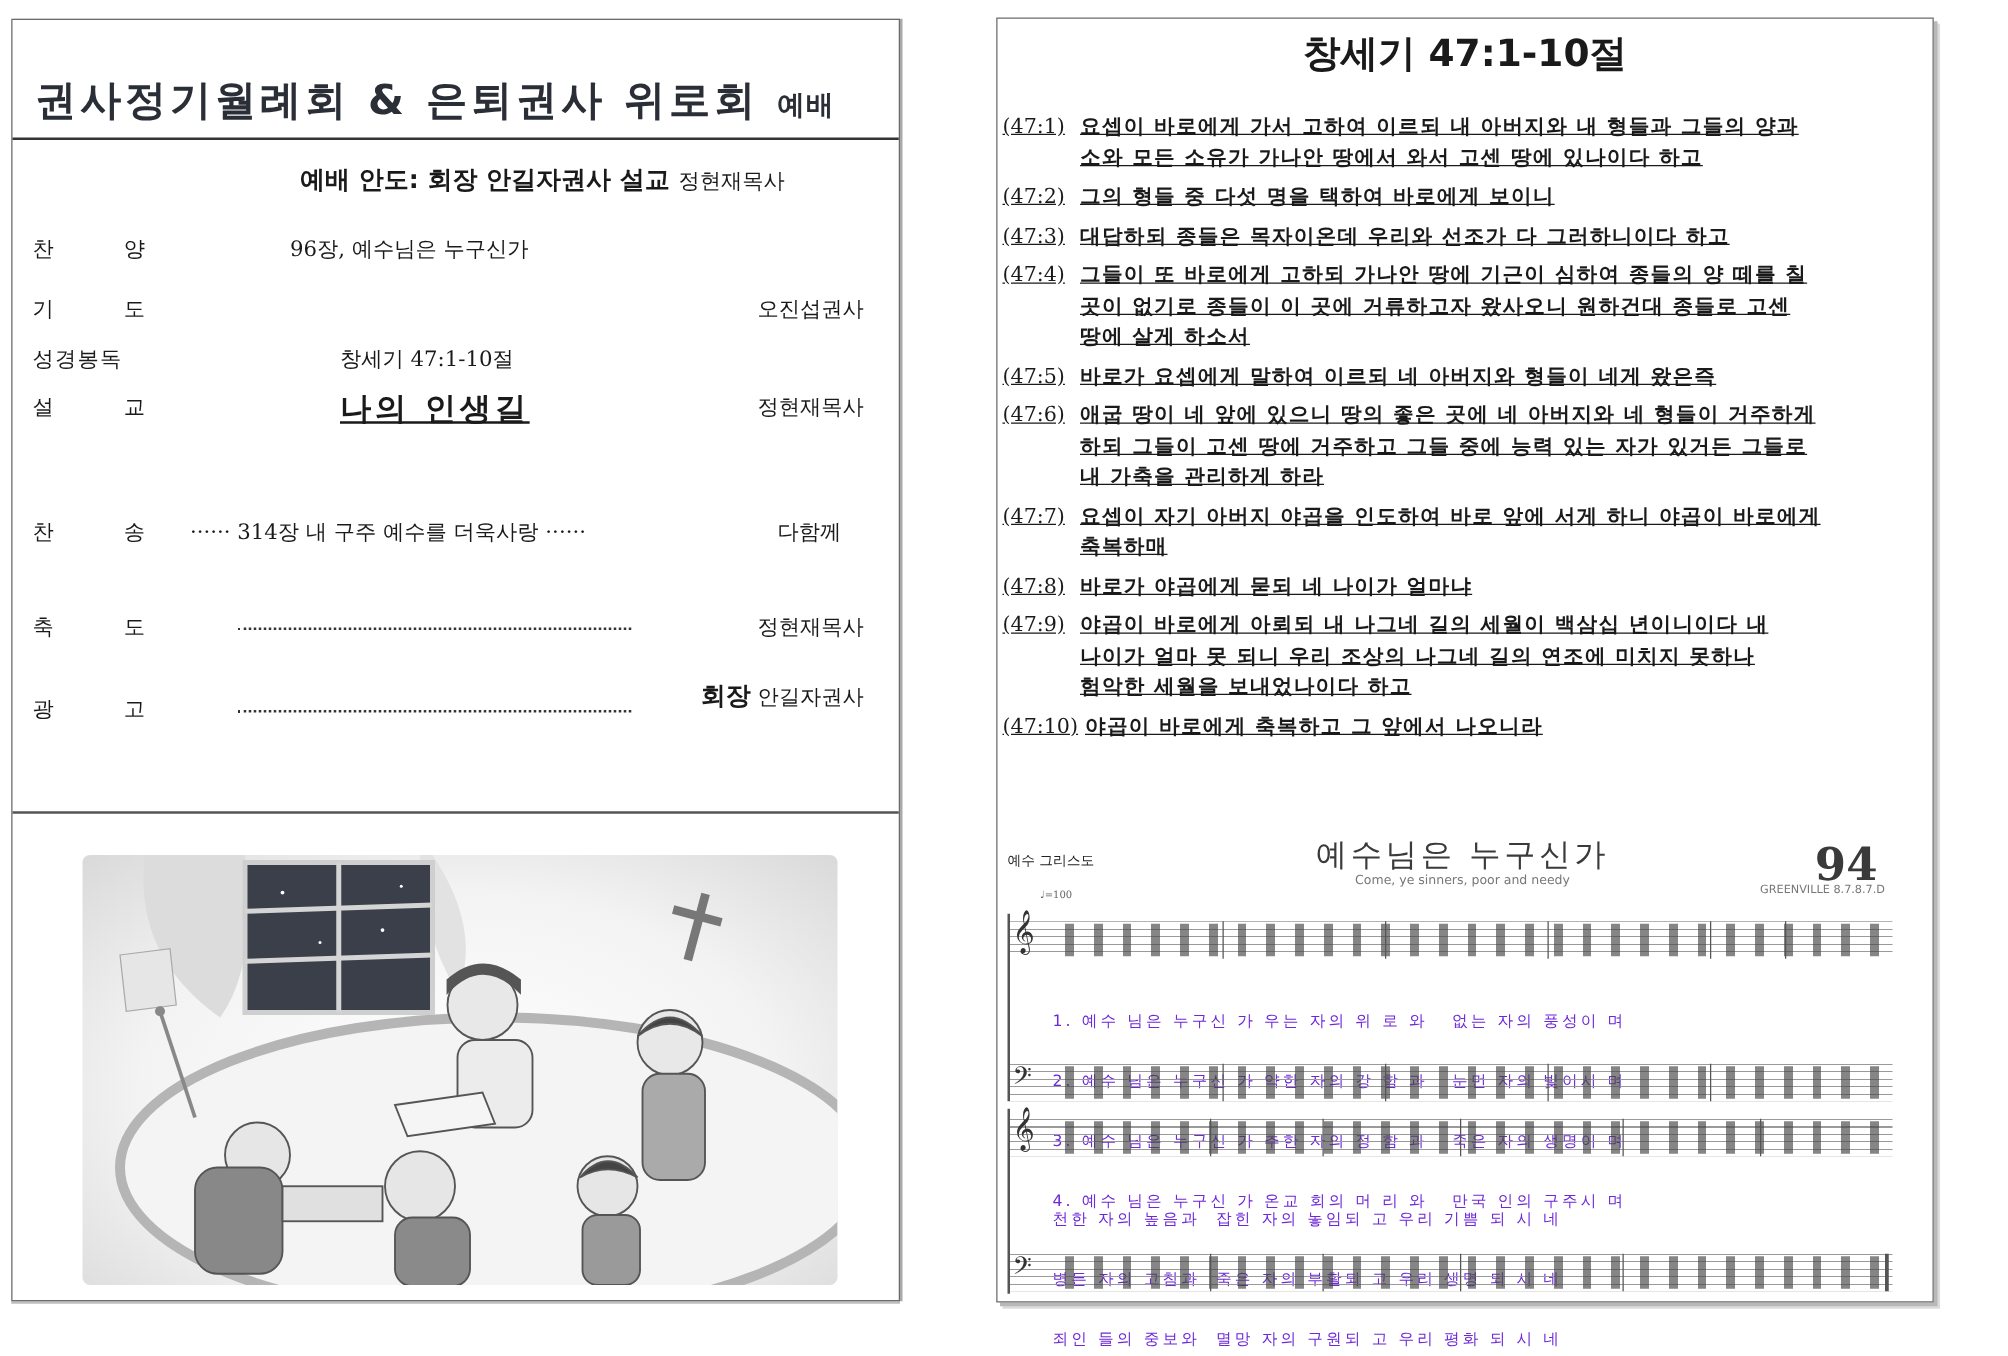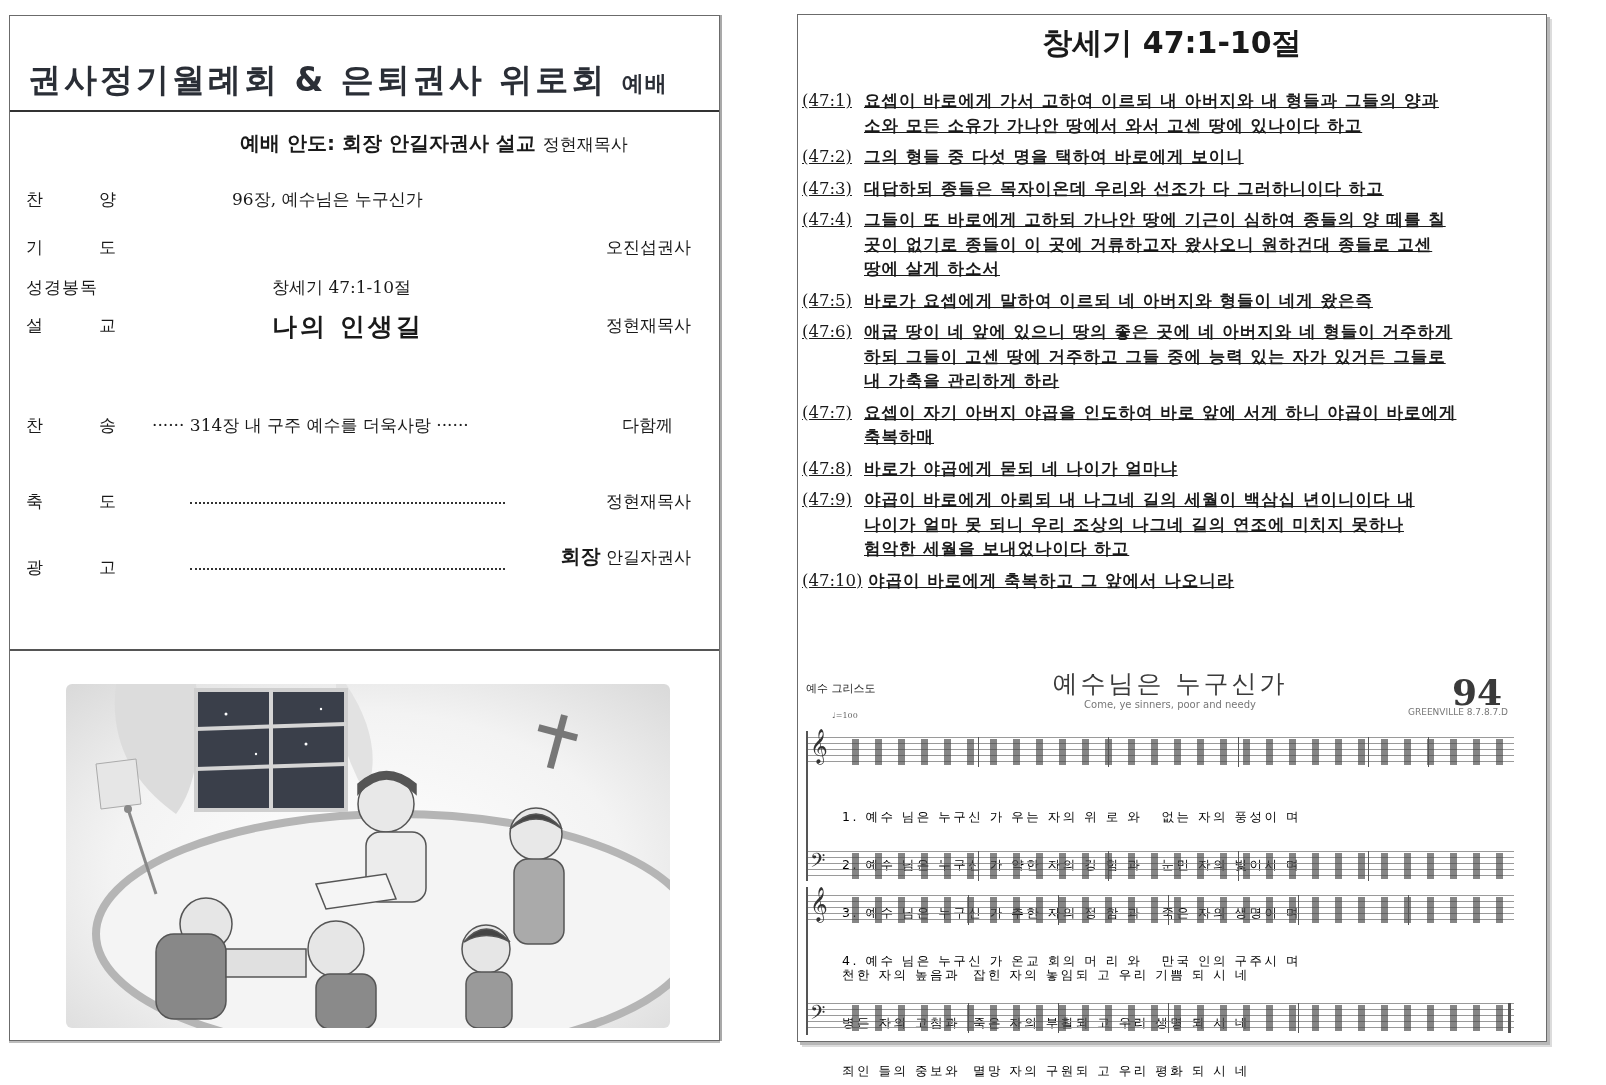--- a/index.html
+++ b/index.html
@@ -22,21 +22,21 @@
   }
   .title-text .small { font-size:22px; letter-spacing:1px; }
   .leader-line { position:absolute; left:230px; top:114px; font-family:"DejaVu Sans", sans-serif; font-size:20px; font-weight:bold; white-space:nowrap; }
   .leader-line .thin { font-family:"DejaVu Serif", serif; font-weight:normal; font-size:17px; }
   .row { position:absolute; left:0; width:709px; height:30px; font-size:17px; white-space:nowrap; }
   .row .lbl { position:absolute; left:16px; width:90px; display:flex; justify-content:space-between; }
   .row .lbl.tight { justify-content:flex-start; letter-spacing:1px; }
   .row .content { position:absolute; }
   .row .who { position:absolute; right:28px; }
   .dots { position:absolute; left:180px; width:315px; border-bottom:2px dotted #333; height:12px; }
-  .sermon-title { font-size:25px; font-weight:bold; letter-spacing:3px; }
+  .sermon-title { font-size:25px; font-weight:bold; letter-spacing:3px;text-decoration:underline; }
   .bold-sans { font-family:"DejaVu Sans", sans-serif; font-weight:bold; font-size:20px; }
   .divider { position:absolute; left:0; top:633px; width:709px; border-top:2px solid #555; }
 
   .illus {
     position:absolute; left:56px; top:668px; width:604px; height:344px;
     background: radial-gradient(ellipse at 50% 55%, #ffffff 0%, #f3f3f3 60%, #d9d9d9 100%);
     border-radius:6px; overflow:hidden;
   }
 
   
@@ -57,21 +57,21 @@
 
   .staff { position:absolute; left:6px; width:706px; height:30px;
     background: repeating-linear-gradient(to bottom, #9a9a9a 0, #9a9a9a 1px, transparent 1px, transparent 6px);
   }
   .staff .notes { position:absolute; left:34px; top:2px; right:6px; height:26px;
     background: repeating-linear-gradient(to right, transparent 0, transparent 10px, #444 10px, #444 17px, transparent 17px, transparent 23px);
     opacity:.65;
   }
   .staff .bar { position:absolute; top:0; width:1px; height:30px; background:#555; }
   .staff .clef { position:absolute; left:2px; top:-6px; font-size:30px; color:#333; line-height:1; }
-  .lyrics { position:absolute; left:40px; width:670px; font-size:12.5px; line-height:16px; color:#000000; font-family:"DejaVu Sans", sans-serif; letter-spacing:2.5px; white-space:pre; }
+  .lyrics { position:absolute; left:40px; width:670px; font-size:12.5px; line-height:16px; color:#6d28d9; font-family:"DejaVu Sans", sans-serif; letter-spacing:2.5px; white-space:pre; }
   .brace { position:absolute; left:4px; width:2px; background:#555; }
 </style>
 </head>
 <body>
 
 <div id="left-page" class="page">
   <div class="title-band">
     <div class="title-text">
       <span>권사정기월례회 &amp; 은퇴권사 위로회</span>
       <span class="small">예배</span>

